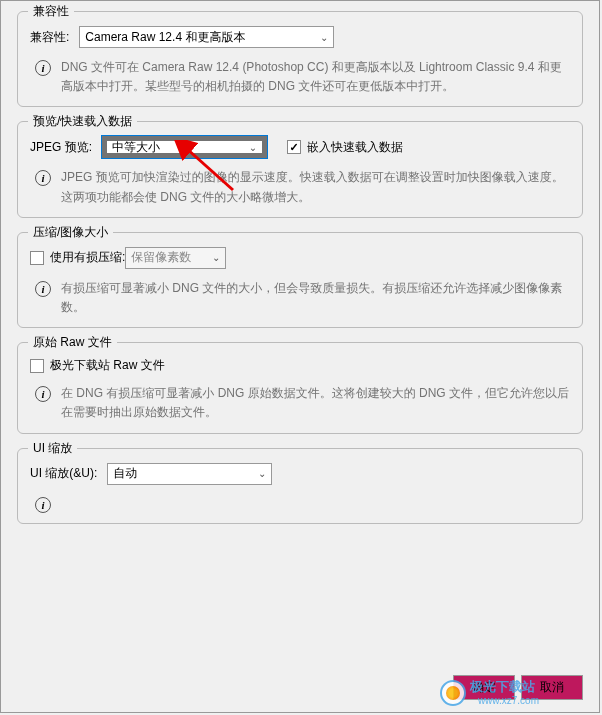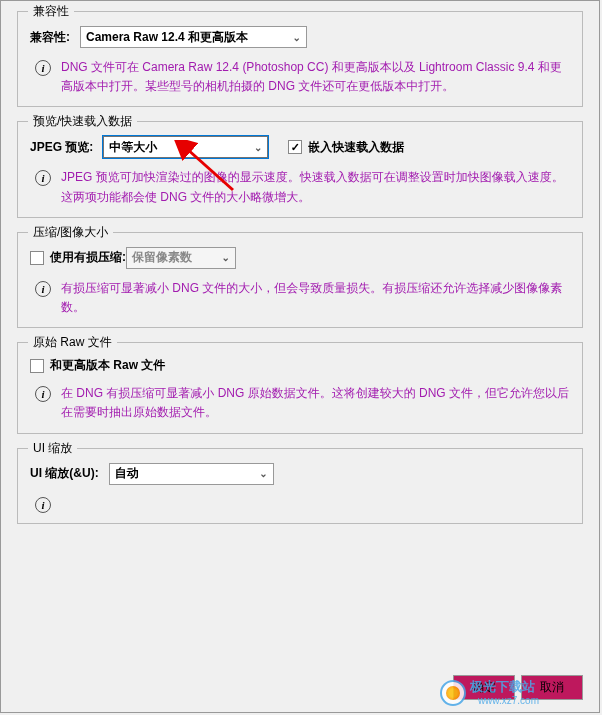--- a/index.html
+++ b/index.html
@@ -26,65 +26,64 @@
     .title-bar {
       padding: 6px 10px;
       font-size: 12px;
       border-bottom: 1px solid #ddd;
     }
     .content {
       padding: 10px 16px;
     }
     .group {
       border: 1px solid #bbb;
-      border-radius: 0;
+      border-radius: 6px;
       margin-bottom: 14px;
       padding: 14px 12px 10px 12px;
       position: relative;
     }
     .group-title {
       position: absolute;
       top: -9px;
       left: 10px;
       background: #f0f0f0;
       padding: 0 5px;
       font-size: 12px;
     }
     .row {
       display: flex;
       align-items: center;
       margin-bottom: 10px;
-      font-weight: bold;
     }
     .label {
       margin-right: 10px;
       white-space: nowrap;
     }
     .select {
       border: 1px solid #999;
       background: #fff;
       padding: 2px 5px;
       font-size: 12px;
       height: 22px;
       display: flex;
       align-items: center;
       justify-content: space-between;
       position: relative;
     }
     .select-wide {
-      width: 227px;
+      width: 255px;
     }
     .select-mid {
       width: 165px;
     }
     .select-narrow {
-      width: 110px;
+      width: 101px;
     }
     .select-highlight {
-      border: 1px solid #737373;
+      border: 5px solid #737373;
       box-shadow: 0 0 0 1px #0078d7;
     }
     .select-arrow {
       font-size: 10px;
       color: #555;
     }
     .info-row {
       display: flex;
       align-items: flex-start;
       margin-top: 6px;
@@ -102,21 +101,21 @@
       font-style: italic;
       font-family: serif;
       margin-right: 10px;
       margin-left: 5px;
       flex-shrink: 0;
       margin-top: 2px;
     }
     .info-text {
       font-size: 12px;
       line-height: 1.6;
-      color: #a21caf;
+      color: #737373;
     }
     .checkbox-row {
       display: flex;
       align-items: center;
       margin-left: 20px;
     }
     .checkbox {
       width: 14px;
       height: 14px;
       border: 1px solid #888;
@@ -269,21 +268,21 @@
         <div class="info-icon">i</div>
         <div class="info-text">有损压缩可显著减小 DNG 文件的大小，但会导致质量损失。有损压缩还允许选择减少图像像素数。</div>
       </div>
     </div>
 
     <div class="group">
       <div class="group-title">原始 Raw 文件</div>
       <div class="row">
         <div class="checkbox-row-inline">
           <div class="checkbox"></div>
-          <span>和更高版本 Raw 文件</span>
+          <span>极光下载站 Raw 文件</span>
         </div>
       </div>
       <div class="info-row">
         <div class="info-icon">i</div>
         <div class="info-text">在 DNG 有损压缩可显著减小 DNG 原始数据文件。这将创建较大的 DNG 文件，但它允许您以后在需要时抽出原始数据文件。</div>
       </div>
     </div>
 
     <div class="group">
       <div class="group-title">UI 缩放</div>

